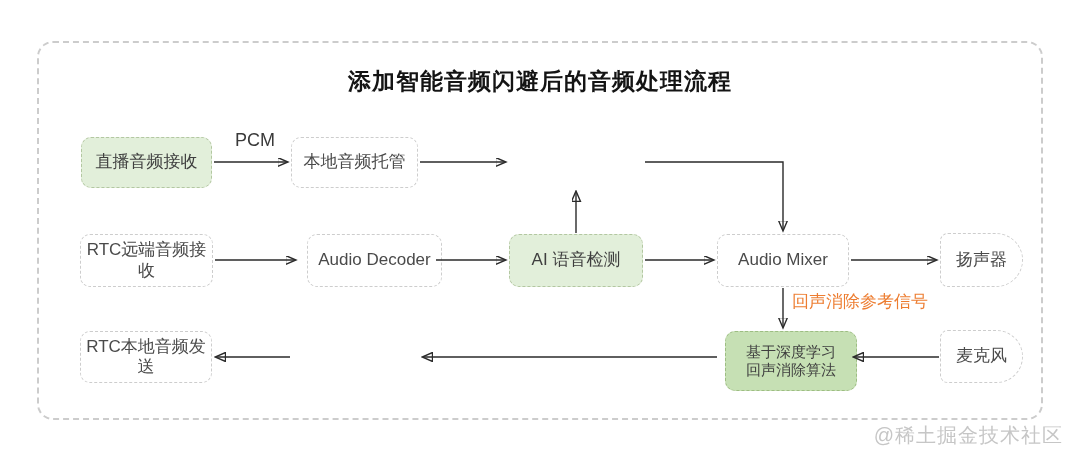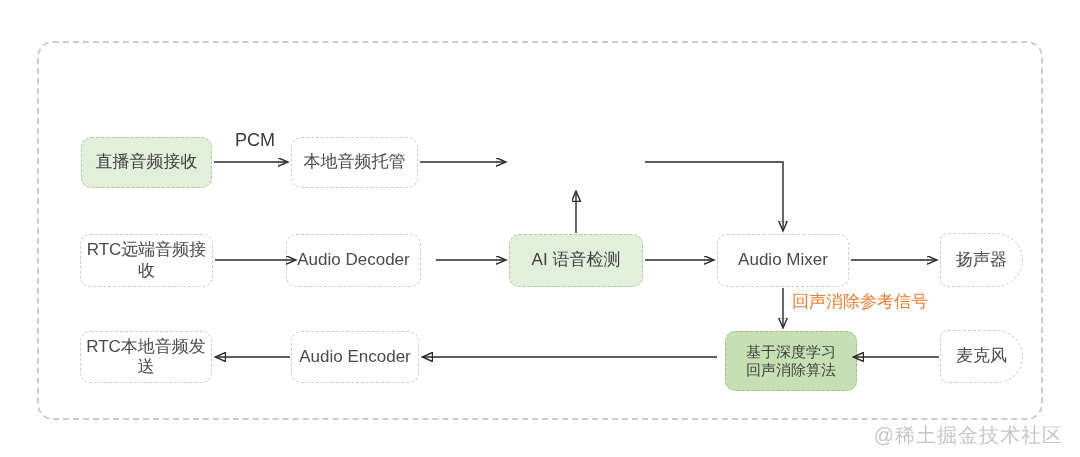--- a/index.html
+++ b/index.html
@@ -35,49 +35,47 @@
     letter-spacing:1px;
   }
 </style>
 </head>
 <body>
 
 <div class="canvas">
 
   <div class="container"></div>
 
+  <div class="title">添加智能音频闪避后的音频处理流程</div>
 
   <div class="node green" style="left:81px;top:137px;width:131px;height:51px">
     <span>直播音频接收</span>
   </div>
   <div class="node" style="left:291px;top:137px;width:127px;height:51px">
     <span>本地音频托管</span>
   </div>
 
   <div class="node" style="left:80px;top:234px;width:133px;height:53px">
     <span>RTC远端音频接收</span>
   </div>
-  <div class="node" style="left:286px;top:234px;width:135px;height:53px">
+  <div class="node" style="left:307px;top:234px;width:135px;height:53px">
     <span>Audio Decoder</span>
   </div>
   <div class="node green" style="left:509px;top:234px;width:134px;height:53px">
     <span>AI 语音检测</span>
   </div>
   <div class="node" style="left:717px;top:234px;width:132px;height:53px">
     <span>Audio Mixer</span>
   </div>
   <div class="node delay" style="left:940px;top:233px;width:83px;height:54px">
     <span>扬声器</span>
   </div>
 
   <div class="node" style="left:80px;top:331px;width:132px;height:52px">
     <span>RTC本地音频发送</span>
-  </div>
-  <div class="node" style="left:291px;top:331px;width:128px;height:52px">
-    <span>Audio Encoder</span>
   </div>
   <div class="node green2" style="left:725px;top:331px;width:132px;height:60px">
     <span>基于深度学习</span>
     <span>回声消除算法</span>
   </div>
   <div class="node delay" style="left:940px;top:330px;width:83px;height:53px">
     <span>麦克风</span>
   </div>
 
   <div class="edge-label pcm">PCM</div>

